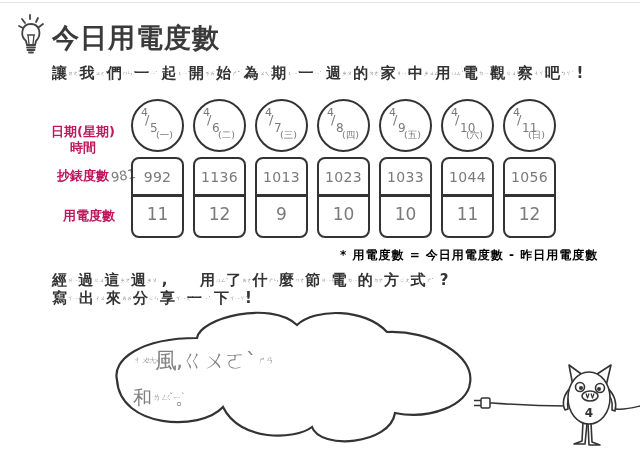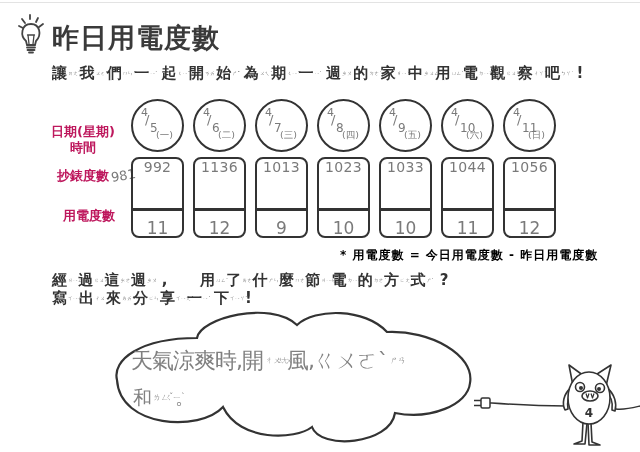--- a/index.html
+++ b/index.html
@@ -48,21 +48,21 @@
     .cols { left:131px; top:99px; display:flex; gap:9px; }
     .col { width:53px; }
     .circle {
       width:53px; height:53px; box-sizing:border-box; border:2.5px solid #333;
       border-radius:50%; position:relative;
     }
     .box {
       margin-top:5px; width:53px; height:81px; box-sizing:border-box;
       border:2.5px solid #333; border-radius:8px; overflow:hidden;
     }
-    .box .half1 { height:49px; display:flex; justify-content:center;border-radius:8px; }
+    .box .half1 { height:35px; display:flex; align-items:center; justify-content:center;border-radius:8px; }
     .box .divider { height:2.5px; background:#333; }
     .box .half2 { height:35px; display:flex; align-items:center; justify-content:center; }
 
     .hand { color:#7a7a7a; font-family:"DejaVu Sans", sans-serif; font-weight:normal; }
     .reading { font-size:14px; letter-spacing:0.3px; }
     .usage { font-size:17px; }
     .circle .m { position:absolute; left:8px; top:5px; font-size:11px; }
     .circle .sl { position:absolute; left:12px; top:11px; font-size:13px; }
     .circle .d { position:absolute; left:17px; top:20px; font-size:12px; }
     .circle .w { position:absolute; left:23px; top:28px; font-size:9.5px; white-space:nowrap; }
@@ -118,21 +118,21 @@
     <text x="589" y="417" font-size="12" font-weight="bold" fill="#333" stroke="none" text-anchor="middle">4</text>
   </g>
 </svg>
 
 <svg class="abs title-icon" viewBox="0 0 32 40" fill="none" stroke="#444" stroke-width="1.8" stroke-linecap="round">
   <path d="M4,12 L8,14 M7,5 L10,9 M15,1 L15,5 M23,4 L21,8 M28,10 L24,13"></path>
   <path d="M11,27 C5,22 6,10 16,10 C25,10 27,21 21,27 L20,31 L12,31 Z"></path>
   <path d="M14,30 L13,21 M18,30 L19,21 M12.5,21 L19.5,21" stroke-width="1.3"></path>
   <path d="M12,33.5 H20 M12.5,36 H19.5 M14,38.5 H18"></path>
 </svg>
-<div class="abs title">昨日用電度數</div>
+<div class="abs title">今日用電度數</div>
 
 <div class="abs rline intro">
 
     <span class="ruby">
       <span class="c">讓</span>
       <span class="z">ㄖㄤˋ</span>
     </span>
 
     <span class="ruby">
       <span class="c">我</span>
@@ -481,23 +481,20 @@
       <span class="z">ㄒㄧㄚˋ</span>
     </span>
 
     <span class="ruby">
       <span class="c">!</span>
     </span>
   </div>
 
 <div class="abs ans ans1">
 
-    <span class="seg">
-      <span class="st">天氣涼爽時,開</span>
-    </span>
 
     <span class="seg">
       <span class="sz">ㄔㄨㄤ</span>
     </span>
 
     <span class="seg">
       <span class="sz">ㄊㄨㄥ</span>
     </span>
 
     <span class="seg">

